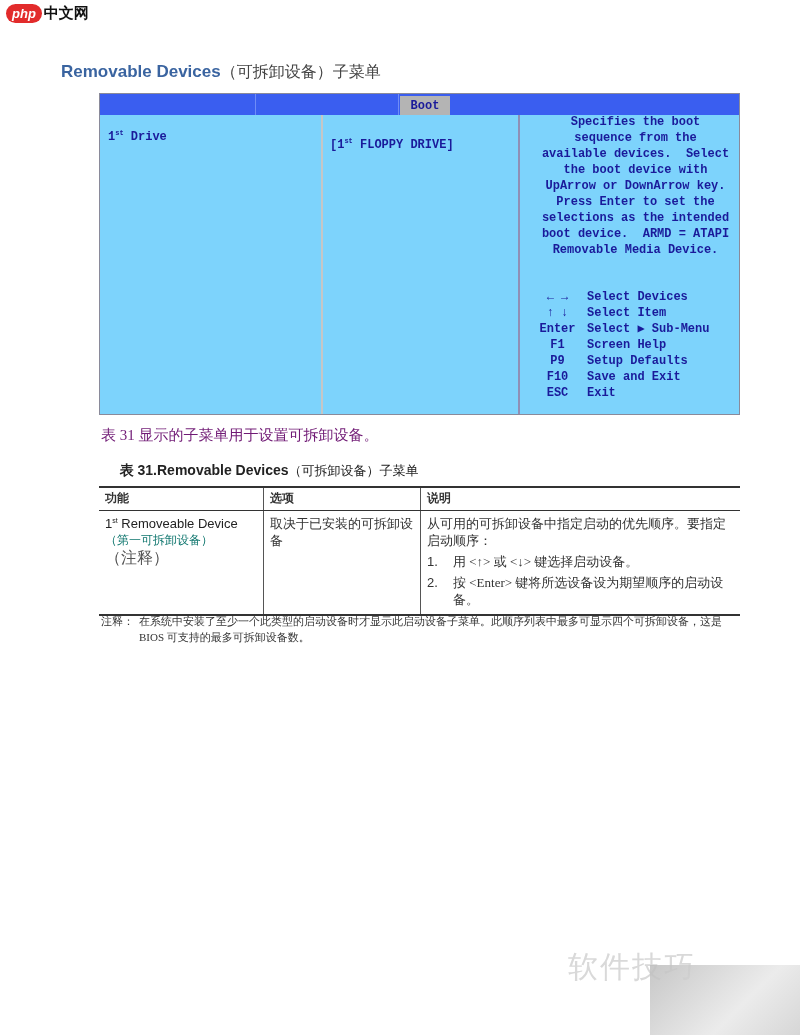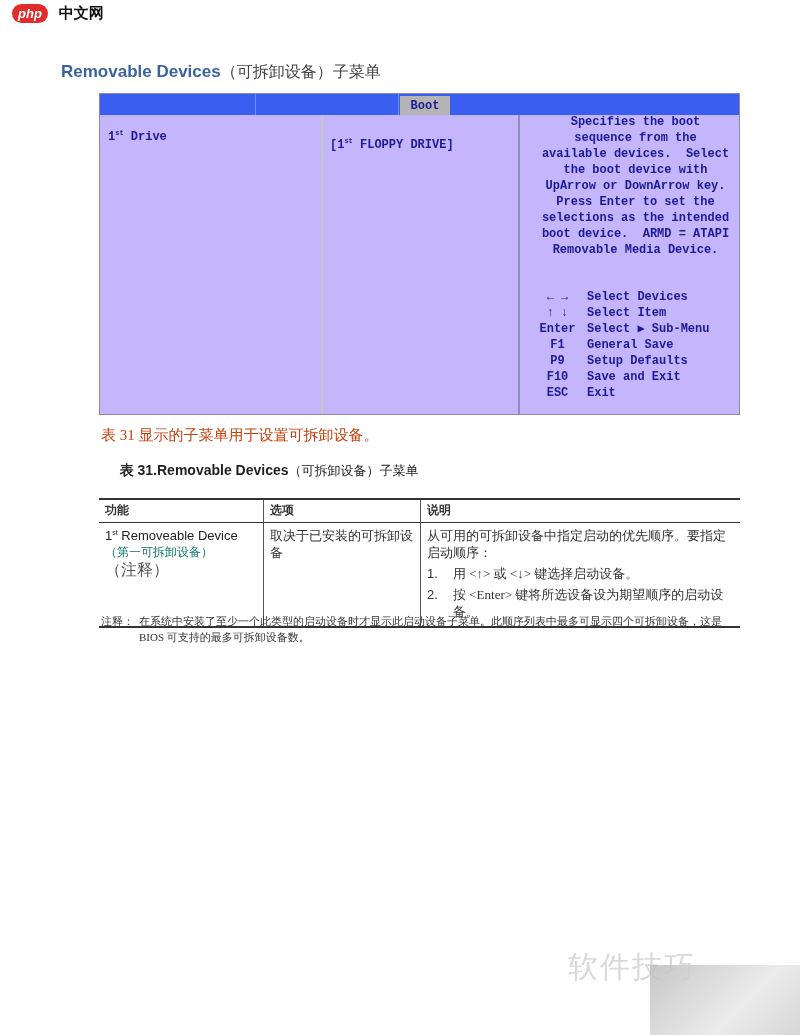--- a/index.html
+++ b/index.html
@@ -1,44 +1,44 @@
 <!DOCTYPE html>
 <html><head>
 <meta charset="utf-8">
 <style>
   html, body { margin:0; padding:0; background:#ffffff; }
   body { width:800px; height:1035px; position:relative; overflow:hidden; font-family:"Liberation Serif","DejaVu Serif",serif; color:#222; }
 
-  .logo { position:absolute; left:12px; top:2px; height:22px; display:flex; align-items:center; }
+  .logo { position:absolute; left:6px; top:2px; height:22px; display:flex; align-items:center; }
   .logo-pill { background:#e22b2b; color:#fff; font-family:"Liberation Sans",sans-serif; font-style:italic; font-weight:bold; font-size:13px; border-radius:10px; padding:1px 6px; line-height:17px; }
-  .logo-text { font-family:"DejaVu Sans",sans-serif; font-weight:bold; font-size:15px; color:#111; margin-left:11px; }
+  .logo-text { font-family:"DejaVu Sans",sans-serif; font-weight:bold; font-size:15px; color:#111; margin-left:2px; }
 
   .heading { position:absolute; left:61px; top:62px; font-family:"Liberation Sans",sans-serif; font-weight:bold; font-size:17px; color:#3a64a0; white-space:nowrap; }
   .heading .cn { font-family:"DejaVu Sans",sans-serif; font-weight:normal; color:#444; font-size:16px; }
 
-  .bios { position:absolute; left:99px; top:93px; width:641px; height:322px; background:#c4b5fd; border:1px solid #8a8a9a; box-sizing:border-box; font-family:"Liberation Mono","DejaVu Sans Mono",monospace; font-weight:bold; font-size:12px; color:#1a1a9a; }
+  .bios { position:absolute; left:99px; top:93px; width:641px; height:322px; background:#7dd3fc; border:1px solid #8a8a9a; box-sizing:border-box; font-family:"Liberation Mono","DejaVu Sans Mono",monospace; font-weight:bold; font-size:12px; color:#1a1a9a; }
   .bios-tabs { position:absolute; left:0; top:0; right:0; height:21px; background:#3a5ef0; }
   .bios-tab-sep { position:absolute; top:0; width:1px; height:21px; background:#6f8cf7; }
   .bios-tab-boot { position:absolute; left:300px; top:2px; width:50px; height:19px; background:#b4b4b4; color:#1a1a9a; text-align:center; line-height:20px; font-size:12px; }
   .col-sep { position:absolute; top:21px; width:2px; bottom:0; background:#c6c6c6; }
   .help-panel { position:absolute; left:418px; top:21px; right:0; bottom:0; border-left:2px solid #8f8fb5;text-align:center; }
   .bios-item { position:absolute; left:8px; top:36px; white-space:pre; }
   .bios-value { position:absolute; left:230px; top:36px; white-space:pre;margin-top:8px; }
   sup { font-size:7px; vertical-align:super; line-height:0; }
   .help-text { position:absolute; left:8px; top:-1px; width:215px; line-height:16px; white-space:pre; }
   .keys { position:absolute; left:8px; top:174px; line-height:16px; }
   .key-row { display:flex; white-space:pre; }
   .key-row .k { width:59px; }
 
-  .para { position:absolute; left:101px; top:426px; font-size:15px; color:#c2410c; white-space:nowrap; }
+  .para { position:absolute; left:101px; top:426px; font-size:15px; color:#701a75; white-space:nowrap; }
   .table-title { position:absolute; left:101px; top:462px; font-family:"Liberation Sans",sans-serif; font-weight:bold; font-size:14px; color:#222; white-space:nowrap; }
   .table-title .num { display:inline-block; width:56px;text-align:right; }
   .table-title .cn { font-family:"DejaVu Sans",sans-serif; font-weight:normal; font-size:13px; }
 
-  table.doc { position:absolute; left:99px; top:486px; width:641px; border-collapse:collapse; font-size:13px; color:#333;margin-top:12px; }
+  table.doc { position:absolute; left:99px; top:486px; width:641px; border-collapse:collapse; font-size:13px; color:#333; }
   table.doc th { text-align:left; font-family:"DejaVu Sans",sans-serif; font-weight:bold; font-size:12px; padding:2px 6px 3px; border-top:2px solid #333; border-bottom:1px solid #333; }
   table.doc td { vertical-align:top; padding:4px 6px 6px; border-bottom:2px solid #333; line-height:17px; }
   table.doc th + th, table.doc td + td { border-left:1px solid #555; }
   .c1 { width:152px; } .c2 { width:144px; }
   .feat-en { font-family:"Liberation Sans",sans-serif; font-size:13px; color:#222; }
   .feat-cn { font-size:12px; color:#0f766e; }
   .feat-note { font-size:16px; color:#555; }
   .steps { margin:4px 0 0; padding:0; list-style:none; }
   .steps li { display:flex; margin-top:4px; }
   .steps .n { font-family:"Liberation Sans",sans-serif; width:26px; flex:none; }
@@ -80,21 +80,21 @@
 the boot device with
 UpArrow or DownArrow key.
 Press Enter to set the
 selections as the intended
 boot device.  ARMD = ATAPI
 Removable Media Device.</div>
     <div class="keys">
       <div class="key-row"><span class="k">← →</span><span>Select Devices</span></div>
       <div class="key-row"><span class="k">↑ ↓</span><span>Select Item</span></div>
       <div class="key-row"><span class="k">Enter</span><span>Select ▶ Sub-Menu</span></div>
-      <div class="key-row"><span class="k">F1</span><span>General Save</span></div>
+      <div class="key-row"><span class="k">F1</span><span>Screen Help</span></div>
       <div class="key-row"><span class="k">P9</span><span>Setup Defaults</span></div>
       <div class="key-row"><span class="k">F10</span><span>Save and Exit</span></div>
       <div class="key-row"><span class="k">ESC</span><span>Exit</span></div>
     </div>
   </div>
 </div>
 
 <div class="para">表 31 显示的子菜单用于设置可拆卸设备。</div>
 
 <div class="table-title">

